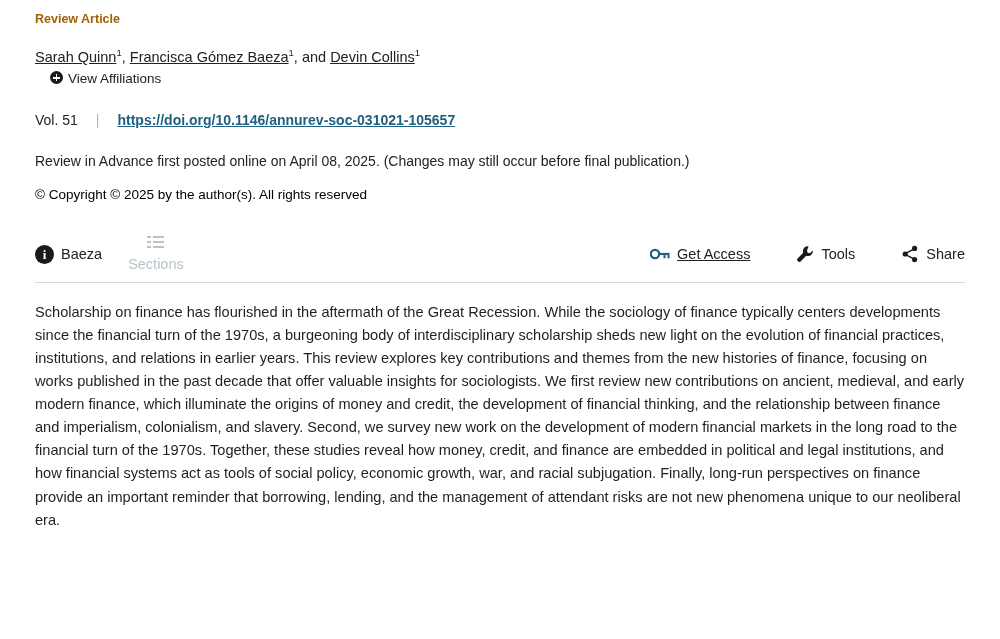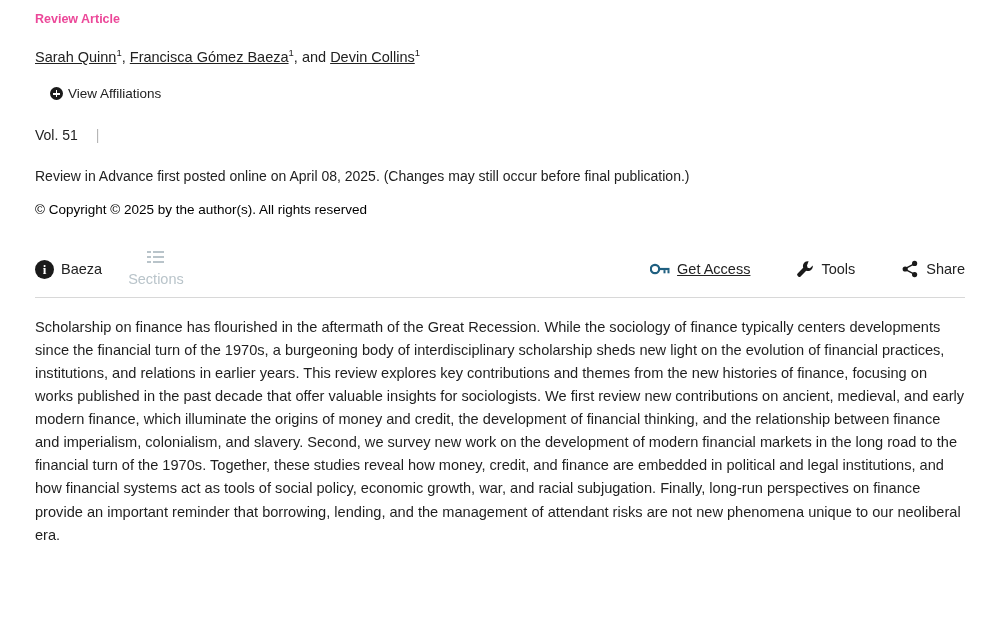--- a/index.html
+++ b/index.html
@@ -27,21 +27,21 @@
     letter-spacing: 0.2px;
     color: #2a6a8a;
     text-transform: uppercase;
     padding-top: 12px;
     line-height: 1.2;
   }
   .article-type {
     margin-top: 12px;
     font-size: 12.5px;
     font-weight: bold;
-    color: #ec4899;
+    color: #a16207;
   }
   .article-title {
     margin-top: 12px;
     font-size: 28px;
     font-weight: bold;
     color: #1a1a1a;
     line-height: 1.25;
     letter-spacing: -0.2px;
   }
   .article-title .italic {
@@ -56,25 +56,25 @@
   .authors a {
     color: #222222;
     text-decoration: underline;
   }
   .authors sup {
     font-size: 9.5px;
     vertical-align: super;
     text-decoration: none;
   }
   .affil-row {
-    margin-top: 19px;
+    margin-top: 4px;
     font-size: 13.5px;
     color: #222222;
     display: flex;
-    align-items: center;
+    align-items: flex-start;
     gap: 5px;
     cursor: pointer;
     width: fit-content;
     padding-left: 15px;
   }
   .plus-circle {
     width: 13px;
     height: 13px;
     border-radius: 50%;
     background: #1a1a1a;
@@ -213,20 +213,21 @@
   <div class="authors"><a href="#">Sarah Quinn</a><sup>1</sup><span>, </span><a href="#">Francisca Gómez Baeza</a><sup>1</sup><span>, and </span><a href="#">Devin Collins</a><sup>1</sup></div>
 
   <div class="affil-row">
     <span class="plus-circle ic"></span>
     <span>View Affiliations</span>
   </div>
 
   <div class="vol-row">
     <span>Vol. 51</span>
     <span class="vol-sep">|</span>
+    <a class="doi-link" href="#">https://doi.org/10.1146/annurev-soc-031021-105657</a>
   </div>
 
   <div class="pub-note">Review in Advance first posted online on April 08, 2025. (Changes may still occur before final publication.)</div>
 
   <div class="copyright">© Copyright © 2025 by the author(s). All rights reserved</div>
 
   <div class="toolbar">
     <div class="toolbar-left">
       <div class="tb-item">
         <span class="ic info-icon">i</span>

